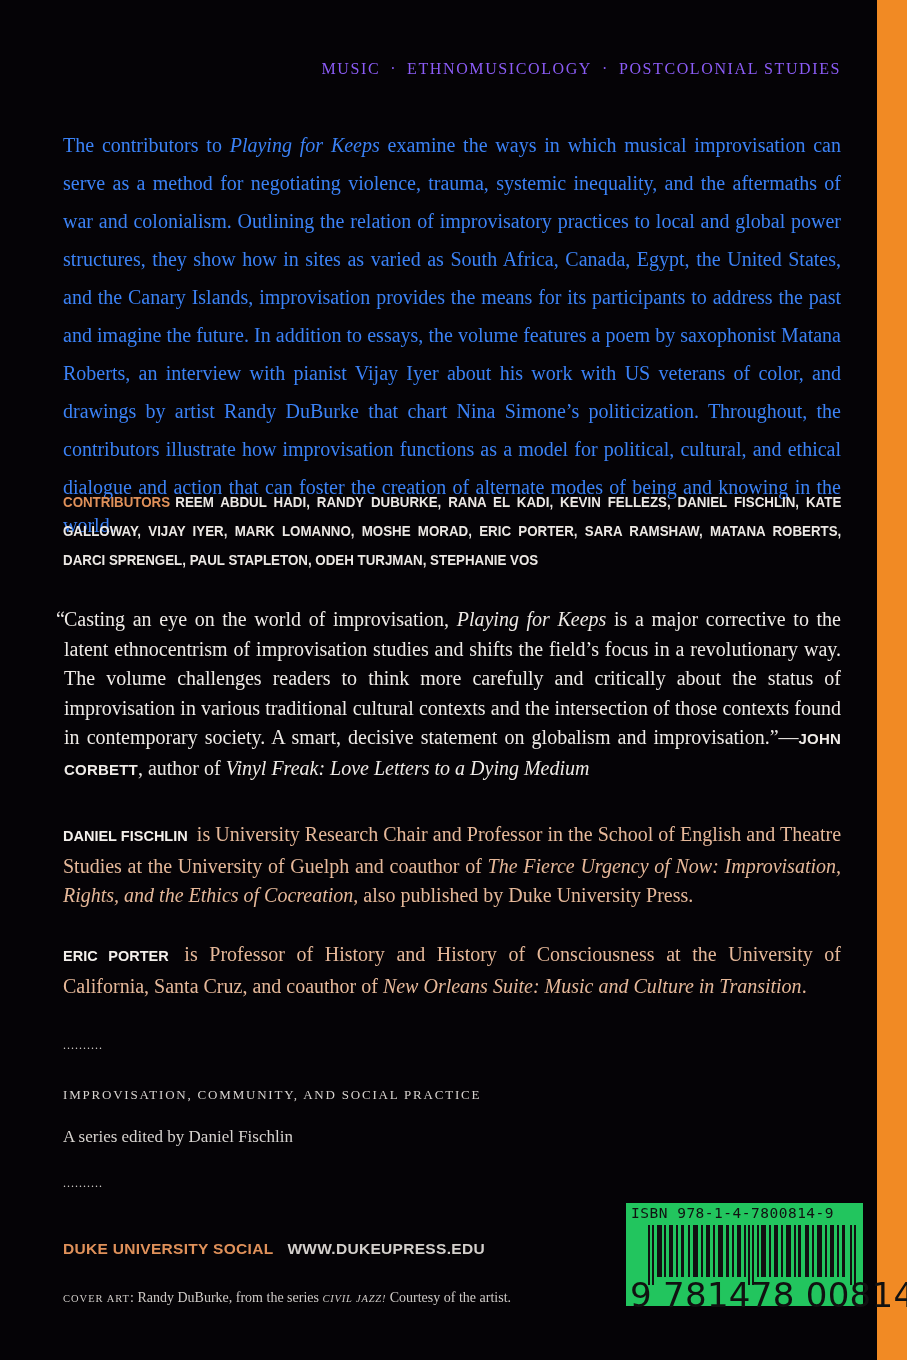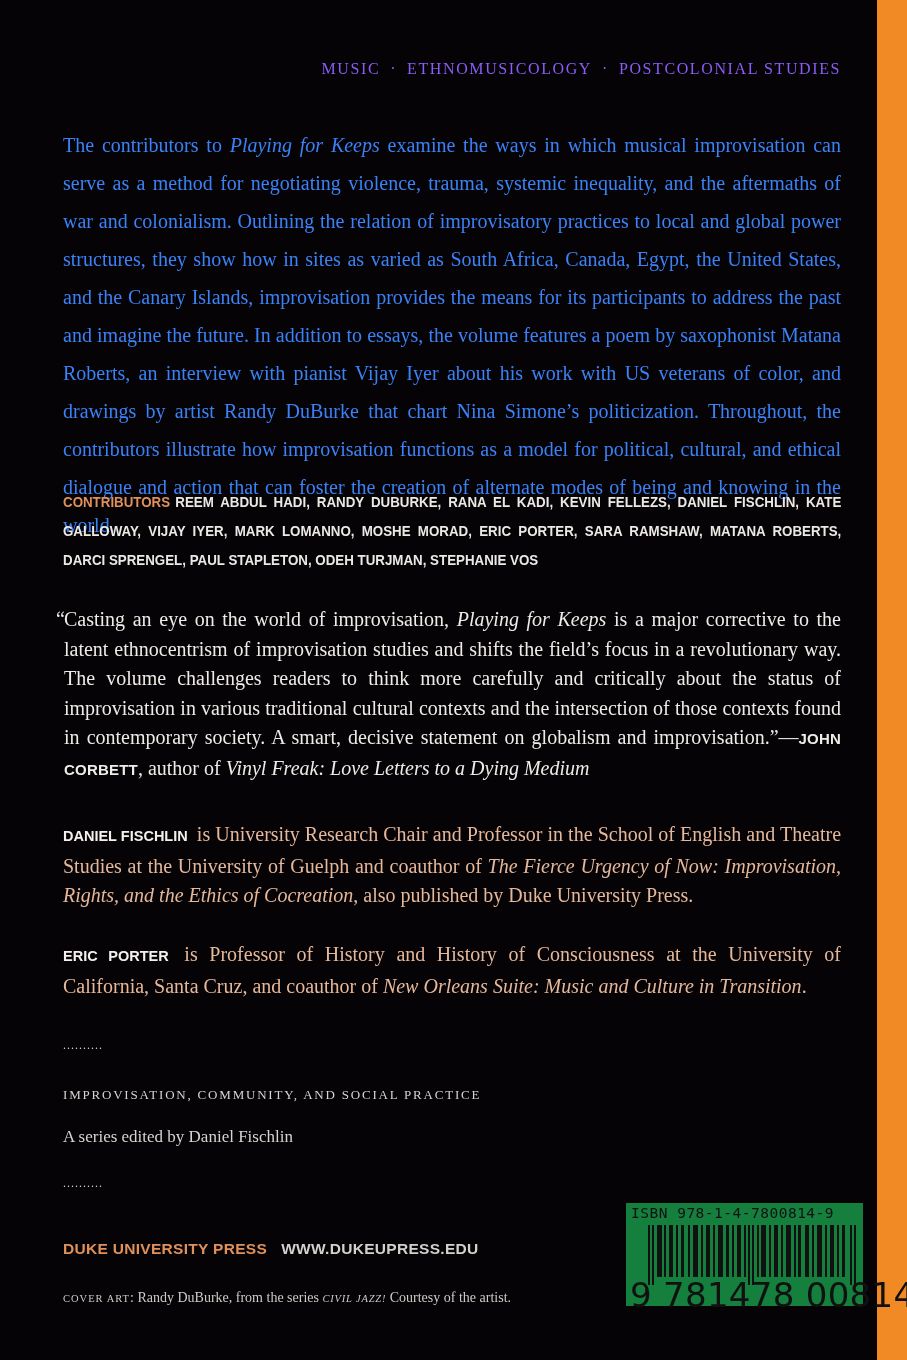--- a/index.html
+++ b/index.html
@@ -21,21 +21,21 @@
   .bio2 { top:940px; }
   .dots { position:absolute; left:63px; font-size:12px; letter-spacing:1px; color:#cfcbc7; }
   .series-title { position:absolute; left:63px; top:1087px; font-size:13px; letter-spacing:1.8px; color:#d8d4d0; }
   .series-ed { position:absolute; left:63px; top:1127px; font-size:17px; color:#d8d4d0; }
   .press { position:absolute; left:63px; top:1240px; font-family:"Liberation Sans","DejaVu Sans",sans-serif; font-weight:bold; font-size:15.5px; letter-spacing:0.3px; }
   .press .dup { color:#e0915a; }
   .press .url { color:#d4d0cc; margin-left:14px; }
   .cover-art { position:absolute; left:63px; top:1290px; font-size:14px; color:#cfcbc7; }
   .cover-art .smc { font-size:10.5px; letter-spacing:1px; text-transform:uppercase; }
   .cover-art .smci { font-size:10.5px; letter-spacing:0.8px; font-style:italic; text-transform:uppercase; }
-  .barcode-box { position:absolute; left:626px; top:1203px; width:237px; height:103px; background:#15803d; }
+  .barcode-box { position:absolute; left:626px; top:1203px; width:237px; height:103px; background:#22c55e; }
   .isbn-text { position:absolute; left:5px; top:2px; font-family:"DejaVu Sans Mono","Liberation Mono",monospace; font-size:14.5px; color:#111; letter-spacing:0.5px; white-space:nowrap; }
   .bars { position:absolute; left:22px; top:22px; width:208px; height:60px; }
   .barnum { position:absolute; left:4px; top:72px; font-family:"DejaVu Sans","Liberation Sans",sans-serif; font-size:34px; color:#111; white-space:nowrap; letter-spacing:0.3px; }
 </style>
 </head>
 <body>
 
 <div class="orange-strip"></div>
 
 <div class="subjects">
@@ -55,21 +55,21 @@
 
 <div class="bio bio2"><span class="name">ERIC PORTER</span> <span>is Professor of History and History of Consciousness at the University of California, Santa Cruz, and coauthor of </span><i>New Orleans Suite: Music and Culture in Transition</i><span>.</span></div>
 
 <div class="dots" style="top:1038px;">..........</div>
 
 <div class="series-title">IMPROVISATION, COMMUNITY, AND SOCIAL PRACTICE</div>
 <div class="series-ed">A series edited by Daniel Fischlin</div>
 
 <div class="dots" style="top:1176px;">..........</div>
 
-<div class="press"><span class="dup">DUKE UNIVERSITY PRESS</span><span class="url">WWW.DUKEUPRESS.EDU</span></div>
+<div class="press"><span class="dup">DUKE UNIVERSITY SOCIAL</span><span class="url">WWW.DUKEUPRESS.EDU</span></div>
 
 <div class="cover-art"><span class="smc">cover art</span><span>: Randy DuBurke, from the series </span><span class="smci">civil jazz!</span><span> Courtesy of the artist.</span></div>
 
 <div class="barcode-box">
   <div class="isbn-text">ISBN 978-1-4-7800814-9</div>
   <svg class="bars" viewBox="0 0 208 60" preserveAspectRatio="none">
     <g fill="#111">
       <rect x="0" y="0" width="2" height="60"></rect>
         <rect x="4" y="0" width="2" height="60"></rect>
       <rect x="9" y="0" width="5" height="52"></rect>

